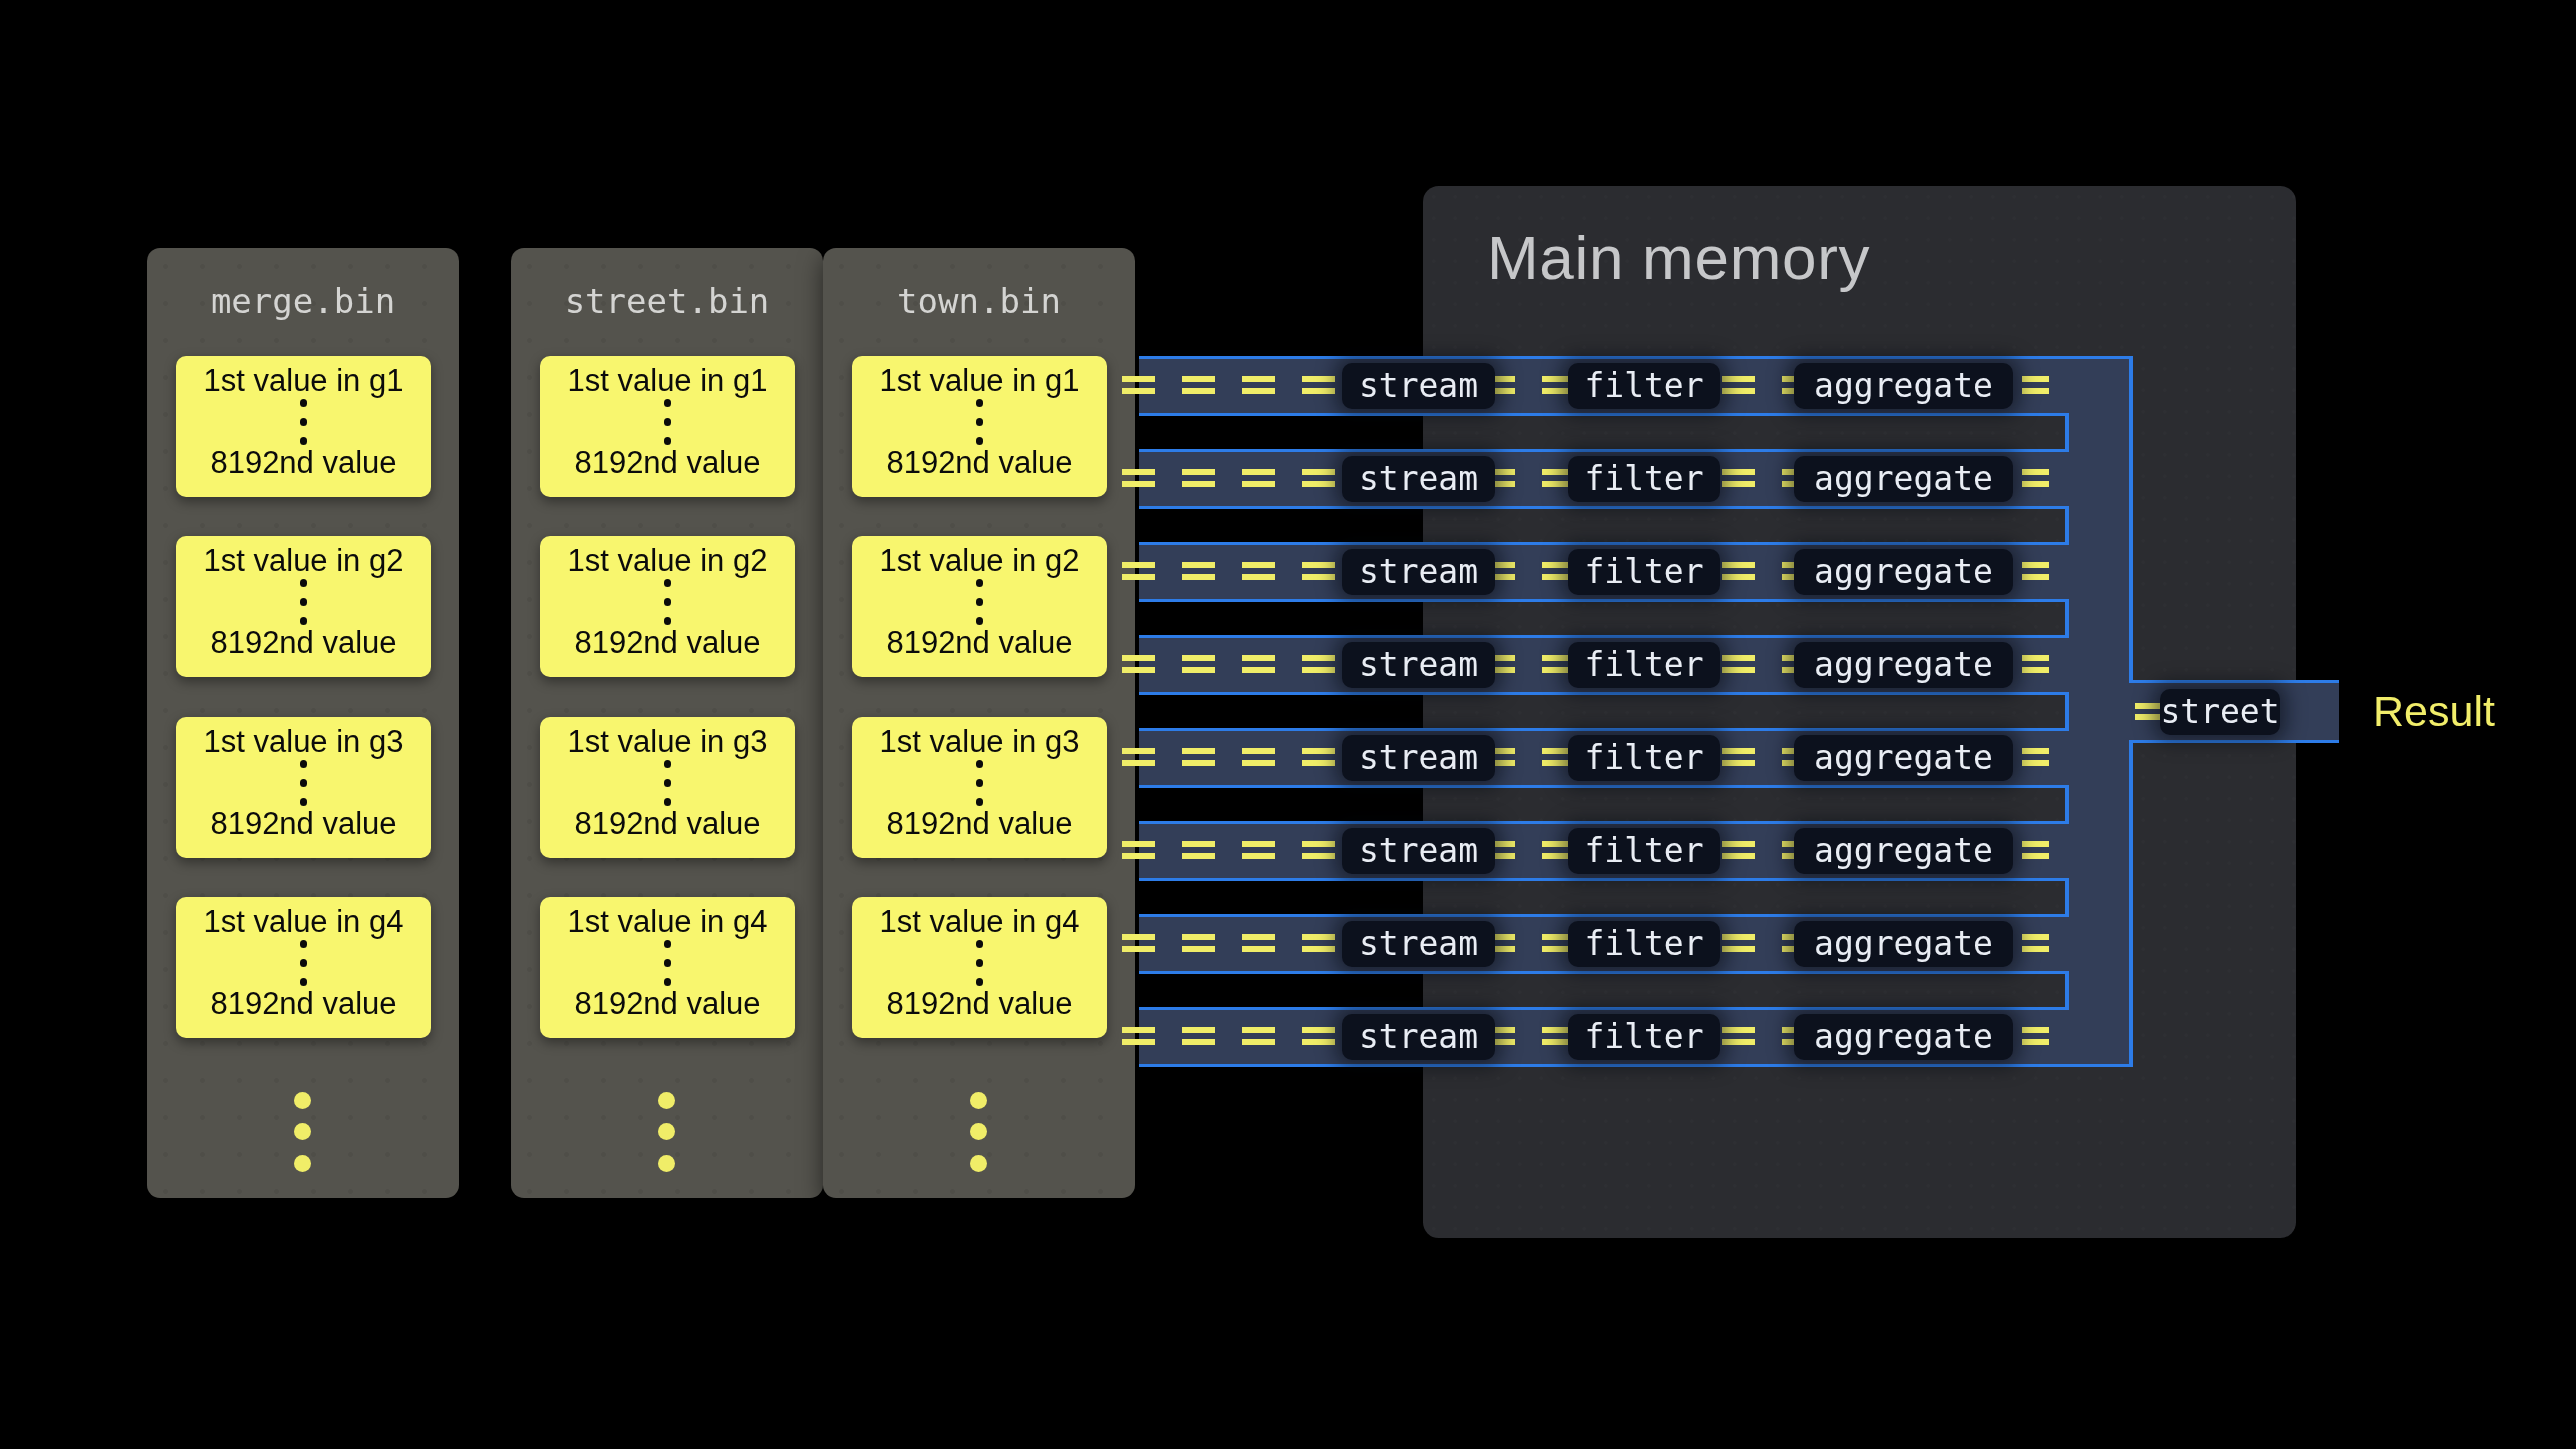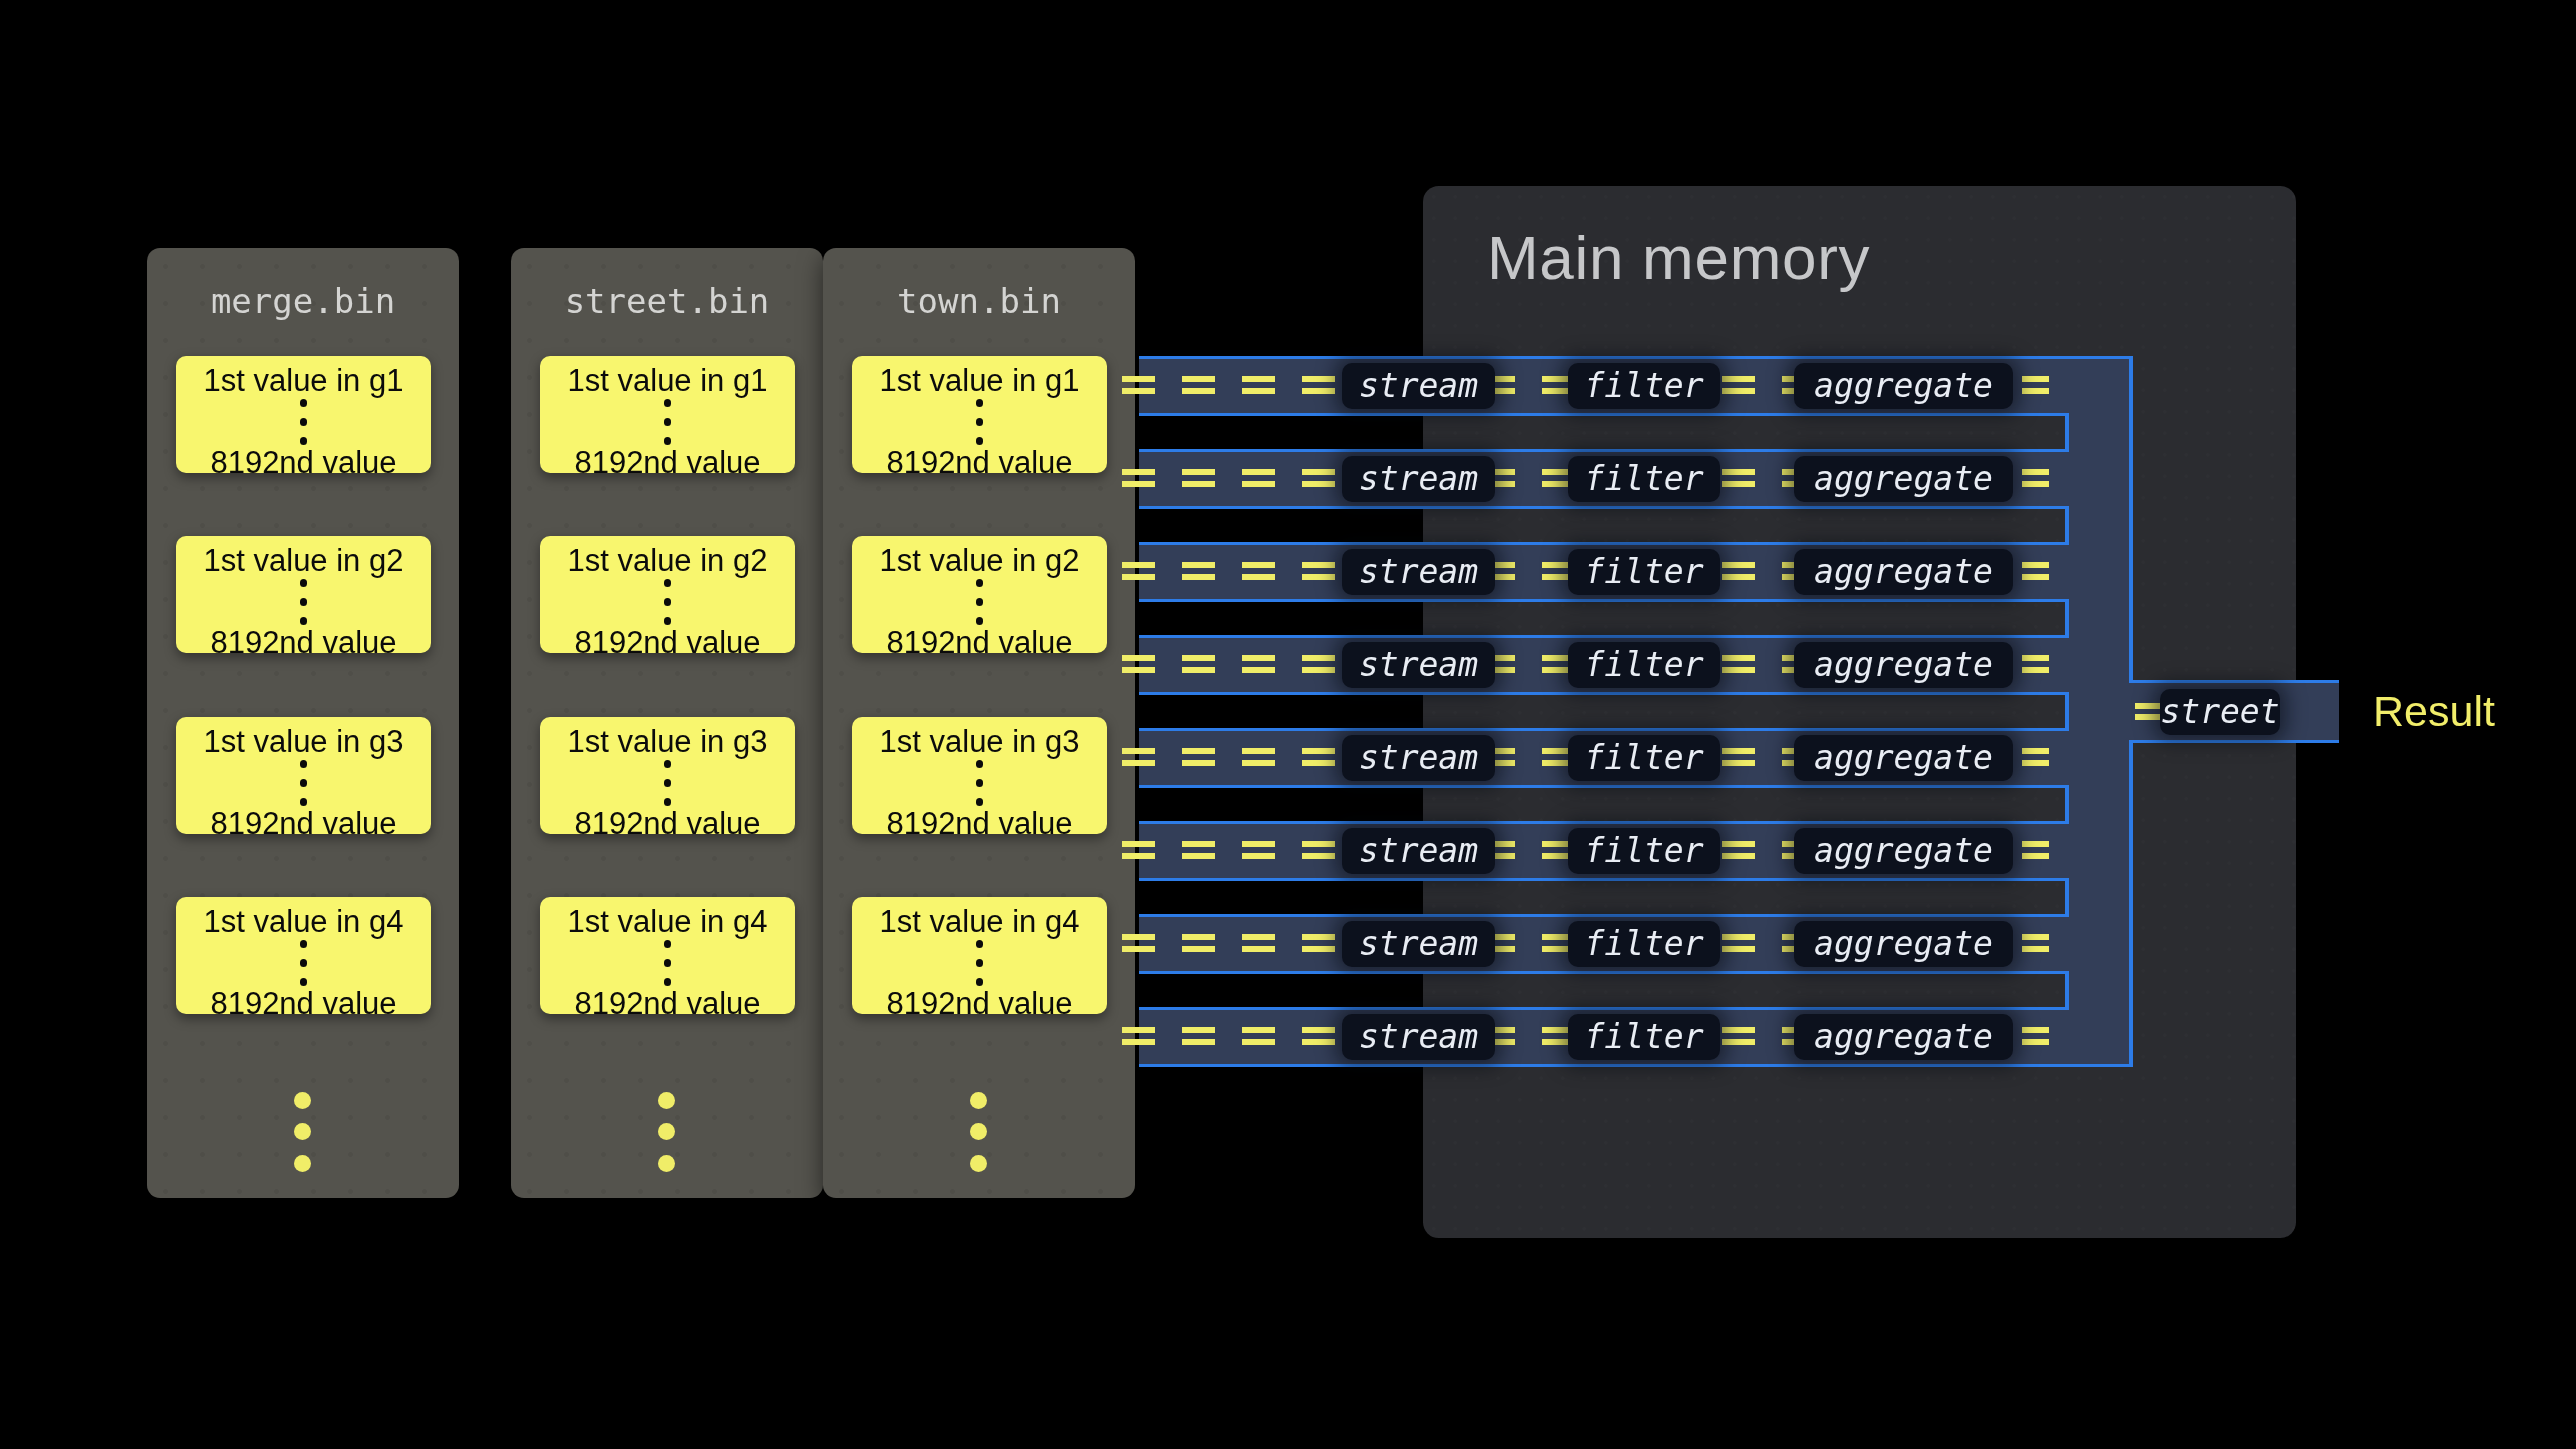--- a/index.html
+++ b/index.html
@@ -21,39 +21,39 @@
 
   
   .card{position:absolute;top:248px;width:312px;height:950px;border-radius:13px;
         background-color:var(--card-bg);
         background-image:radial-gradient(circle, rgba(0,0,0,0.06) 2.1px, transparent 2.6px);
         background-size:37px 37px;
         box-shadow:0 8.6px 24px rgba(0,0,0,0.55);}
   .card-title{position:absolute;top:33px;left:0;width:100%;text-align:center;
         font-family:"DejaVu Sans Mono","Liberation Mono",monospace;
         font-size:34px;color:var(--header-text);}
-  .block{position:absolute;left:29px;width:255px;height:117px;border-radius:10px;
+  .block{position:absolute;left:29px;width:255px;height:141px;border-radius:10px;
         background:var(--block-yellow);box-shadow:0 4.3px 11.4px rgba(0,0,0,0.38);
         display:flex;flex-direction:column;align-items:center;
         padding:7.2px 0;box-sizing:border-box;}
   .block-text{font-size:31px;font-weight:500;color:#0b0b0b;line-height:1.15;white-space:nowrap;}
   .vdots{display:flex;flex-direction:column;gap:11.4px;}
   .vdot{width:7.9px;height:7.9px;border-radius:50%;background:#0b0b0b;}
   .bigdot{position:absolute;left:147px;width:17px;height:17px;border-radius:50%;
         background:var(--dash-yellow);}
 
   
   .prow{position:absolute;left:1139px;width:930px;height:60px;background:var(--navy);}
   .hline{position:absolute;left:0;width:100%;height:2.9px;background:var(--blue);}
   .dashbar{position:absolute;left:-17px;width:927px;height:6.4px;
         background:repeating-linear-gradient(90deg, var(--dash-yellow) 0 33px, transparent 33px 60px);}
   .node{position:absolute;top:7.2px;height:46px;border-radius:10px;background:var(--node-bg);
         box-shadow:0 0 18.6px 7.2px rgba(4,7,13,0.5);
         color:var(--node-text);font-family:"DejaVu Sans Mono","Liberation Mono",monospace;
-        font-size:33px;line-height:46px;text-align:center;white-space:nowrap;font-style:italic;}
+        font-size:33px;line-height:46px;text-align:center;white-space:nowrap;}
   .closure{position:absolute;left:2065px;width:3.6px;height:39px;background:var(--blue);}
   .strip{position:absolute;left:2069px;top:358px;width:60px;height:706px;background:var(--navy);}
   .vseg{position:absolute;left:2129px;width:3.6px;background:var(--blue);}
   .vseg.top{top:356px;height:325px;}
   .vseg.bottom{top:743px;height:323px;}
   .ext{position:absolute;left:2069px;width:64px;height:2.9px;background:var(--blue);}
   .ext.top{top:356px;} .ext.bottom{top:1064px;}
 
   
   .band{position:absolute;left:2129px;top:680px;width:210px;height:63px;background:var(--navy);}

